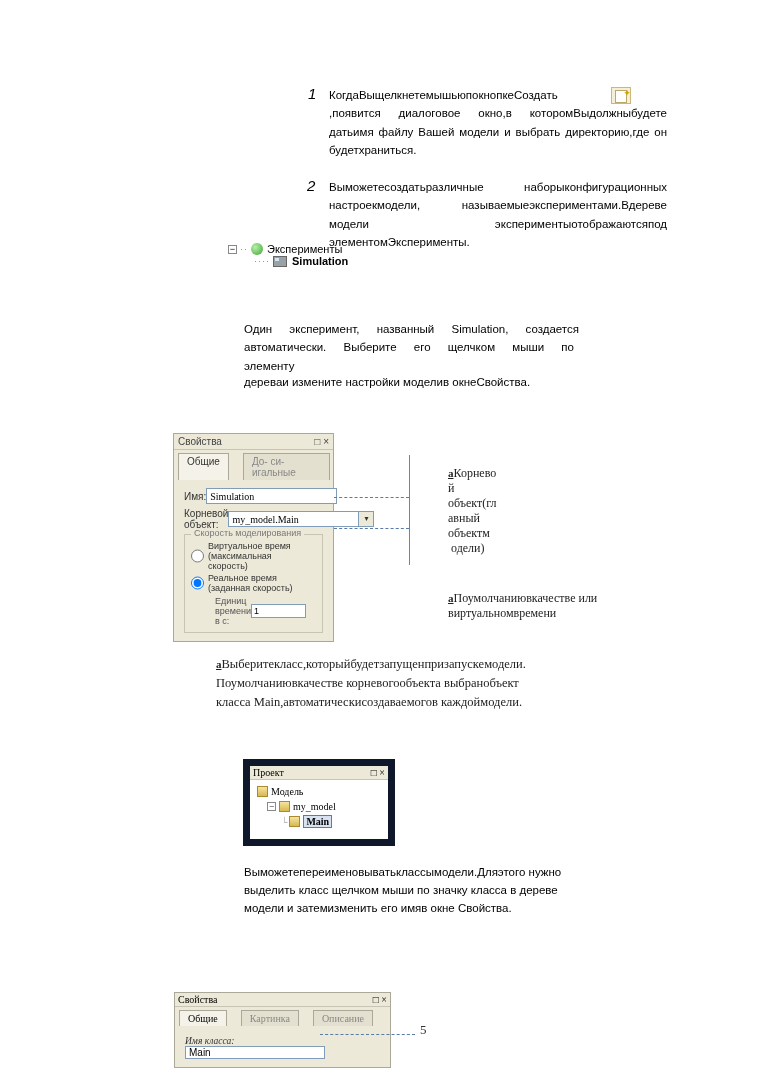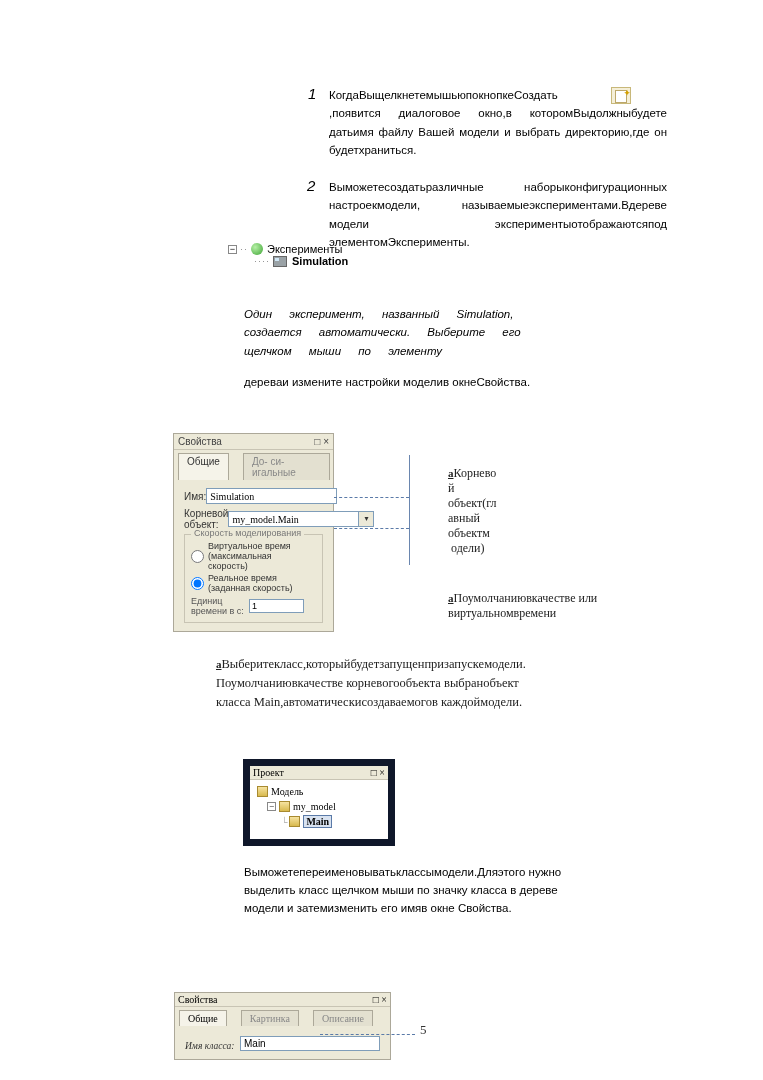--- a/index.html
+++ b/index.html
@@ -134,23 +134,23 @@
     border: 1px solid #c8c4b4;
     padding: 4px 18px 6px 6px;
     margin-top: 4px;
     position: relative;
   }
   .group-title {
     position: absolute; top: -7px; left: 6px;
     background: #ece9d8; padding: 0 3px;
     font-size: 9px; color: #777;
   }
-  .radio-row { display:flex; align-items:center; font-size:9px; margin: 2px 0; }
+  .radio-row { display:flex; font-size:9px; margin: 2px 0; }
   .radio-row input { margin-right: 4px; }
-  .small-row { display:flex; align-items:center; font-size: 9px; margin-top:3px;}
+  .small-row { display:flex; align-items:center; font-size: 9px; margin-top:3px;margin-left:24px;}
   .small-row label { width: 95px; color:#555;}
   .small-row input { width: 55px; height:14px; border:1px solid #7f9db9; font-size:9px; padding:0 2px;}
 
   .dashed-h {
     position: absolute;
     border-top: 1px dashed #5a7aa8;
     height: 0;
   }
   .solid-v {
     position: absolute;
@@ -200,21 +200,21 @@
     position: absolute;
     left: 174px; top: 992px;
     width: 217px;
     background: #ece9d8;
     border: 1px solid #aca899;
     font-family: Tahoma; font-size:10px;
   }
   .panel3 .titlebar { display:flex; justify-content:space-between; padding:1px 3px; border-bottom:1px solid #c8c4b4;}
   .panel3 .tabs { padding: 3px 4px 0 4px; }
   .panel3 .body { padding: 10px 10px 0 10px; background:#ece9d8;}
-  .frow { display:flex; align-items:flex-end; margin-bottom:8px; font-size:9.5px;}
+  .frow { display:flex; align-items:flex-start; margin-bottom:8px; font-size:9.5px;flex-direction:column;}
   .frow label { width: 62px; color:#333; font-style:italic;}
   .frow input { flex:1; height:15px; border:1px solid #7f9db9; font-size:10px; padding:0 3px;}
 
   .annot5 {
     position:absolute;
     font-family: "Times New Roman", serif;
     font-size: 13px;
     color:#333;
   }
   .btn-x { font-size:10px;}
@@ -241,21 +241,21 @@
     <span class="globe"></span>
     <span>Эксперименты</span>
   </div>
   <div class="line2">
     <span class="dots">····</span>
     <span class="sim-icon"></span>
     <b>Simulation</b>
   </div>
 </div>
 
-<div class="para" style="left:244px; top:305px; width:335px; text-align:left; word-spacing:14px;font-style:italic;">Один эксперимент, названный Simulation, создается автоматически. Выберите его щелчком мыши по элементу</div>
+<div class="para" style="left:244px; top:320px; width:335px; text-align:left; word-spacing:14px;">Один эксперимент, названный Simulation, создается автоматически. Выберите его щелчком мыши по элементу</div>
 <div class="para" style="left:244px; top:373px; width:420px; text-align:left;">дереваи измените настройки моделив окнеСвойства.</div>
 
 <div class="panel" style="left:173px; top:433px; width:161px;">
   <div class="titlebar">
     <span>Свойства</span>
     <span class="btn-x">□ ×</span>
   </div>
   <div class="tabs">
     <div class="tab">Общие</div>
     <div class="tab inactive">До- си- игальные</div>

